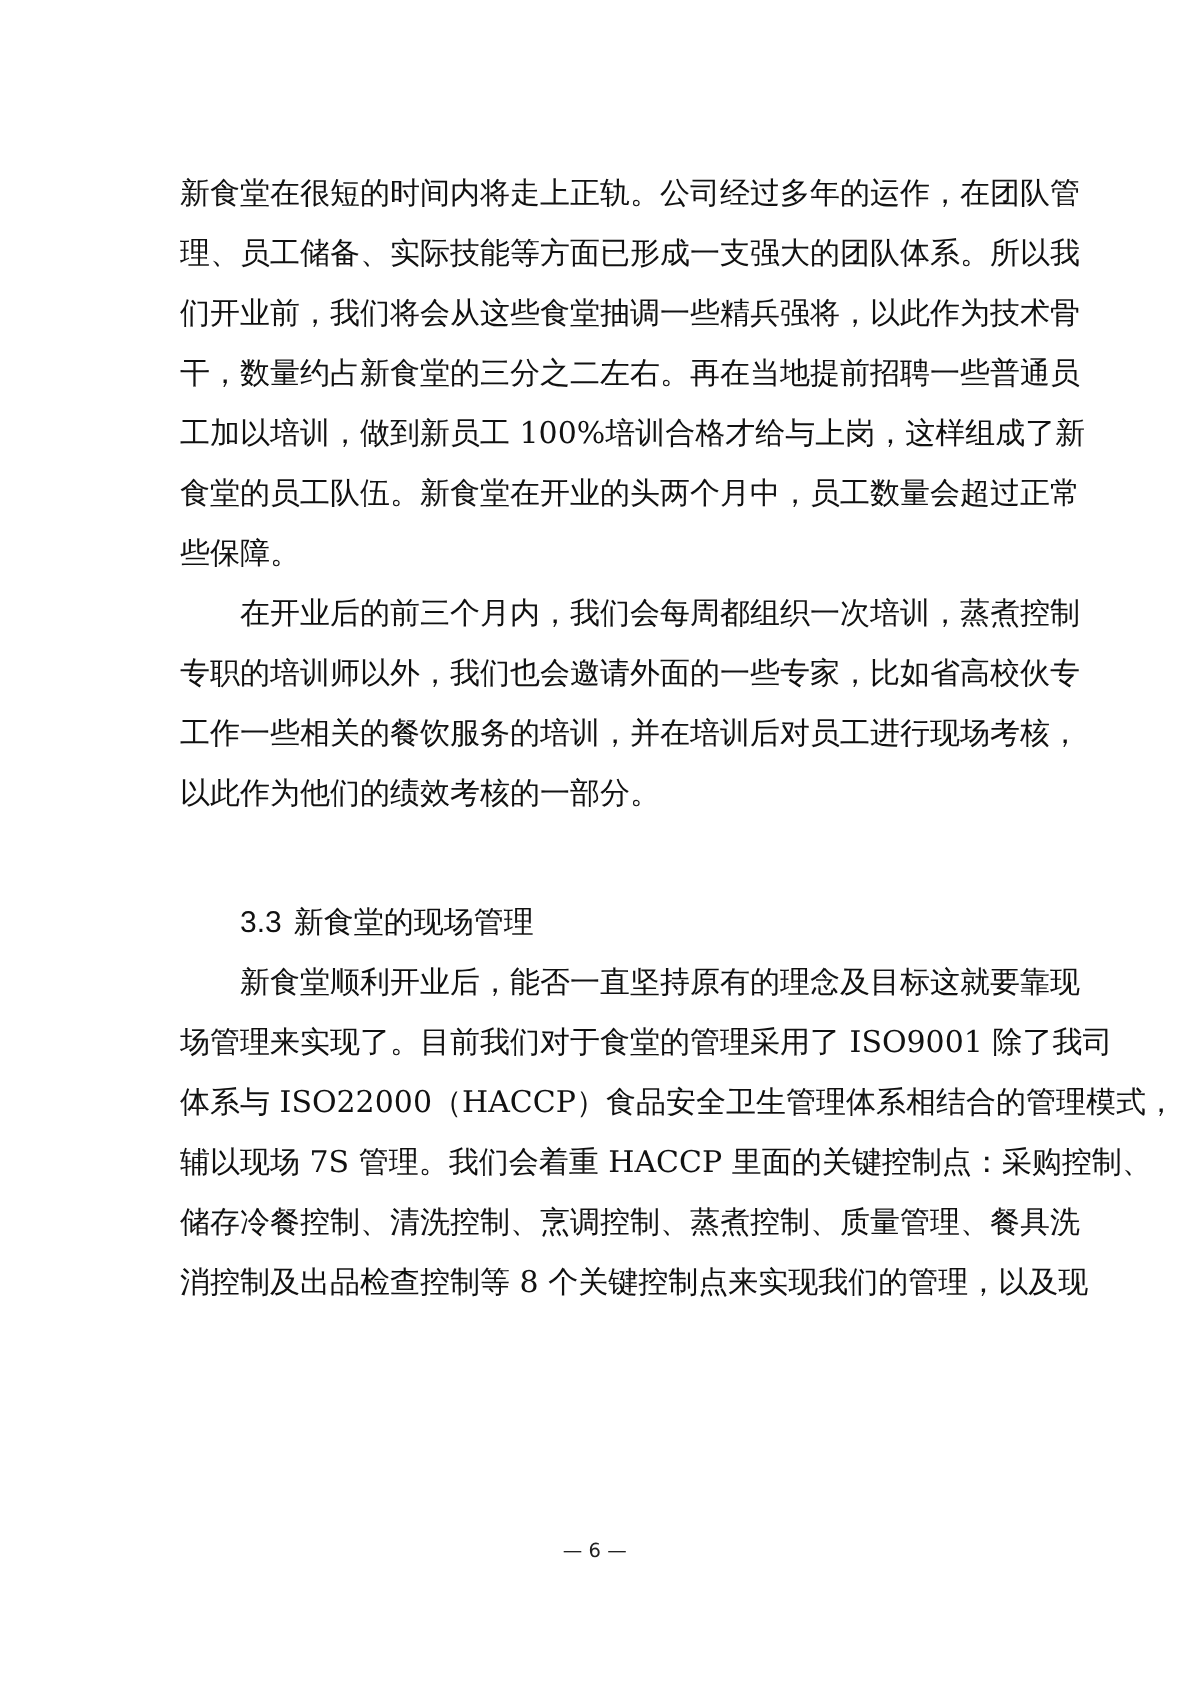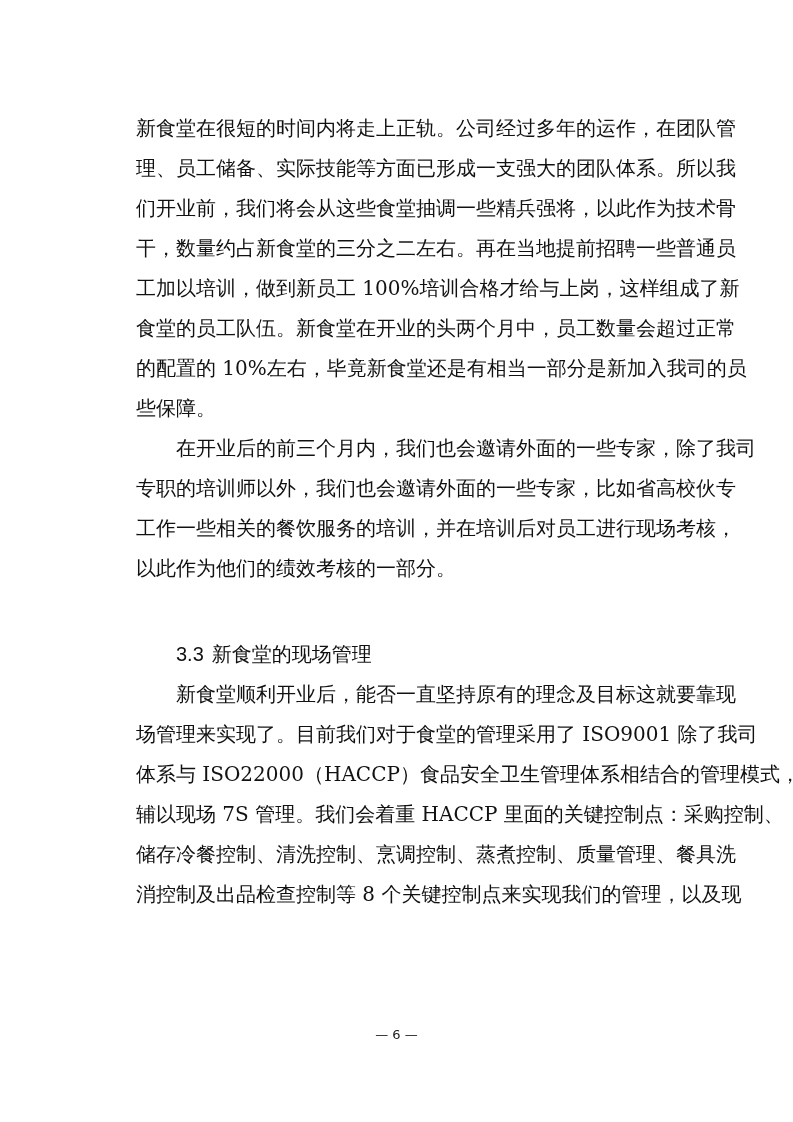--- a/index.html
+++ b/index.html
@@ -1,19 +1,19 @@
 <!DOCTYPE html>
 <html><head>
 <meta charset="utf-8">
 <style>
   html, body { margin: 0; padding: 0; background: #ffffff; }
   body { width: 793px; height: 1122px; position: relative; overflow: hidden;
          font-family: "DejaVu Serif", "Liberation Serif", serif; color: #111; }
   .page { position: absolute; left: 0; top: 0; width: 793px; height: 1122px; background: #fff; }
-  .body-text { position: absolute; left: 136px; top: 108px; width: 555px; }
+  .body-text { position: absolute; left: 120px; top: 108px; width: 555px; }
   .line { height: 40px; line-height: 40px; font-size: 20px; white-space: nowrap;
           text-align: justify; text-align-last: justify; letter-spacing: 0px; overflow: visible; }
   .line.last { text-align-last: left; }
   .line.indent { padding-left: 40px; }
   .gap { height: 46px; }
   .heading { padding-left: 40px; text-align-last: left; }
   .heading .num { font-family: "Liberation Sans", sans-serif; margin-right: 8px; }
   .footer { position: absolute; left: 0; top: 1027px; width: 793px; text-align: center;
             font-size: 13px; font-family: "DejaVu Sans", sans-serif; color: #222; }
 </style>
@@ -23,26 +23,25 @@
 <div class="page">
   <div class="body-text">
 
     <div>
       <div class="line">新食堂在很短的时间内将走上正轨。公司经过多年的运作，在团队管</div>
       <div class="line">理、员工储备、实际技能等方面已形成一支强大的团队体系。所以我</div>
       <div class="line">们开业前，我们将会从这些食堂抽调一些精兵强将，以此作为技术骨</div>
       <div class="line">干，数量约占新食堂的三分之二左右。再在当地提前招聘一些普通员</div>
       <div class="line">工加以培训，做到新员工 100%培训合格才给与上岗，这样组成了新</div>
       <div class="line">食堂的员工队伍。新食堂在开业的头两个月中，员工数量会超过正常</div>
-      <div class="line">的配置的 10%左右，毕竟新食堂还是有相当一部分是新加入我司的员</div>
       <div class="line last">些保障。</div>
     </div>
 
     <div>
-      <div class="line indent">在开业后的前三个月内，我们也会邀请外面的一些专家，除了我司</div>
+      <div class="line indent">在开业后的前三个月内，我们会每周都组织一次培训，蒸煮控制</div>
       <div class="line">专职的培训师以外，我们也会邀请外面的一些专家，比如省高校伙专</div>
       <div class="line">工作一些相关的餐饮服务的培训，并在培训后对员工进行现场考核，</div>
       <div class="line last">以此作为他们的绩效考核的一部分。</div>
     </div>
 
     <div class="gap"></div>
 
     <div class="line heading">
       <span class="num">3.3</span><span>新食堂的现场管理</span>
     </div>

